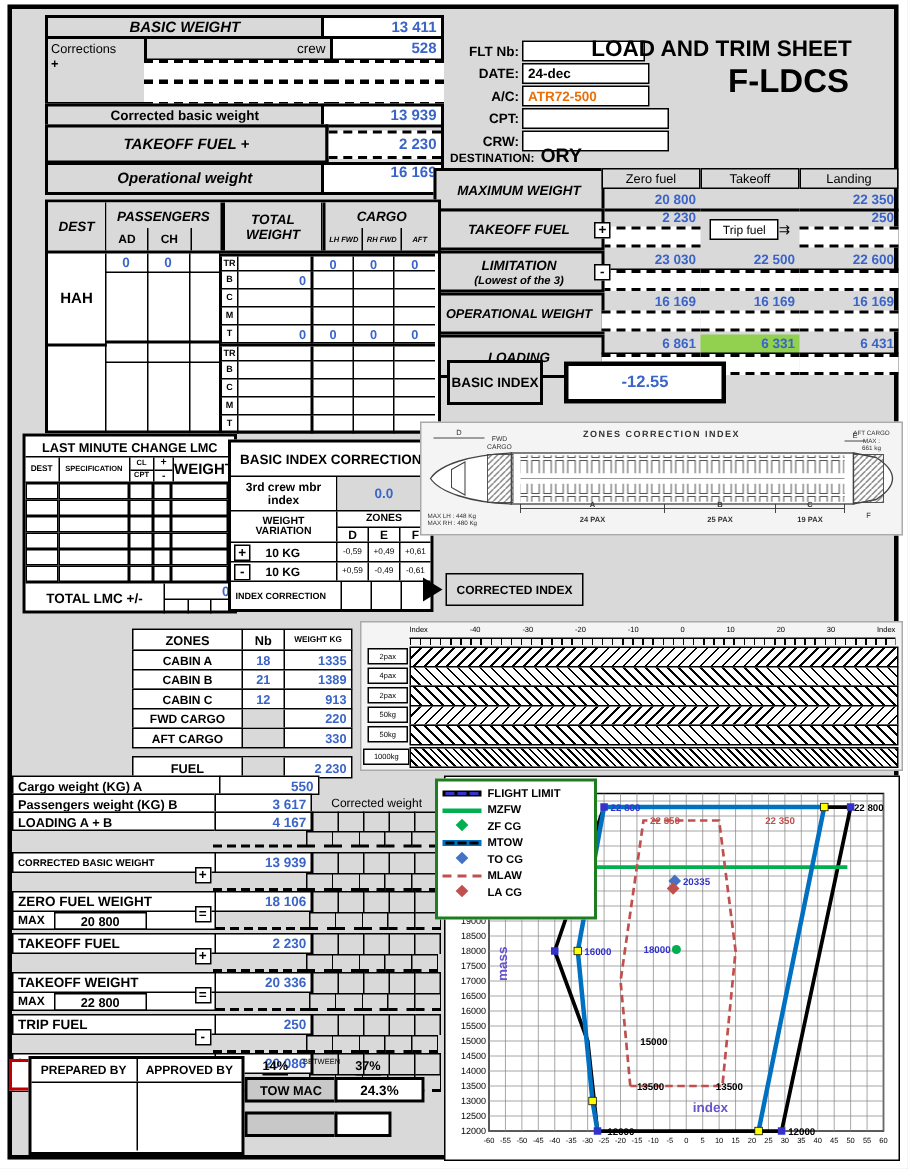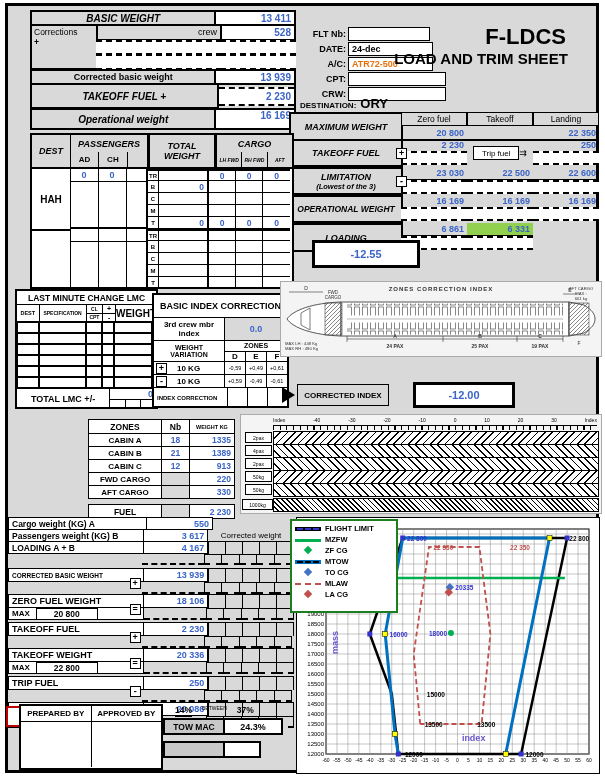--- a/index.html
+++ b/index.html
@@ -101,22 +101,22 @@
       <div class="bold" style="width:46px;text-align:right;font-size:9px">CPT:</div>
       <div class="bx white" style="width:96px;height:12px;margin-left:2px"></div>
     </div>
     <div class="row" style="height:15px;align-items:center">
       <div class="bold" style="width:46px;text-align:right;font-size:9px">CRW:</div>
       <div class="bx white" style="width:96px;height:12px;margin-left:2px"></div>
     </div>
   </div>
 
   <div class="abs" style="left:368px;top:24px;width:226px;text-align:center">
+    <div class="bold" style="font-size:15px">LOAD AND TRIM SHEET</div>
     <div class="bold" style="font-size:22px;text-align:right;padding-right:28px">F-LDCS</div>
-    <div class="bold" style="font-size:15px">LOAD AND TRIM SHEET</div>
   </div>
 
   <div class="abs row" style="left:300px;top:96px;align-items:baseline">
     <span class="bold" style="font-size:8px">DESTINATION:</span>
     <span class="bold" style="font-size:13px;margin-left:4px">ORY</span>
   </div>
 
   <div class="abs" style="left:289px;top:112px;width:310px">
     <div class="row">
       <div class="b2 gray ctr it bold" style="width:110px;height:25px;font-size:9px">MAXIMUM WEIGHT</div>
@@ -186,20 +186,24 @@
       </div>
     </div>
     <div class="row">
       <div class="b2 gray ctr it bold" style="width:110px;height:25px;font-size:9px">LOADING</div>
       <div class="col" style="width:66px;margin-left:-2px">
         <div class="rt blue cellb" style="height:12px;font-size:9px">6 861</div>
         <div class="dashtb" style="height:10px"></div>
       </div>
       <div class="col" style="width:66px">
         <div class="rt blue cellb" style="height:12px;font-size:9px;background:#92d050">6 331</div>
+        <div class="dashtb" style="height:10px"></div>
+      </div>
+      <div class="col" style="width:66px">
+        <div class="rt blue cellb" style="height:12px;font-size:9px">6 431</div>
         <div class="dashtb" style="height:10px"></div>
       </div>
     </div>
   </div>
 
   <div class="abs b2" style="left:30px;top:133px;width:260px;height:152px;background:#fff">
 
     <div class="row" style="height:32px">
       <div class="cellr ctr it bold gray" style="width:38px;font-size:9px">DEST</div>
       <div class="col cellr gray" style="width:76px">
@@ -309,20 +313,23 @@
             <div class="rt blue" style="width:50px;font-size:8.5px;border-right:2px solid #000;border-bottom:1px solid #000;box-sizing:border-box"></div>
             <div class="ctr blue" style="width:27px;font-size:8.5px;border-right:1px solid #000;border-bottom:1px solid #000;box-sizing:border-box"></div>
             <div class="ctr blue" style="width:27px;font-size:8.5px;border-right:1px solid #000;border-bottom:1px solid #000;box-sizing:border-box"></div>
             <div class="ctr blue" style="width:27px;font-size:8.5px;border-bottom:1px solid #000;box-sizing:border-box"></div>
           </div>
         </div>
     </div>
   </div>
 
   <div class="abs row" style="left:298px;top:240px;align-items:center">
+    <div class="b2 ctr bold col" style="width:60px;height:26px;font-size:9px;background:#d9d9d9">
+      <span>BASIC INDEX</span>
+    </div>
     <div class="white ctr blue" style="width:102px;height:22px;margin-left:14px;border:3px solid #000;font-size:11px">-12.55</div>
   </div>
 
   <div class="abs b2 white" style="left:15px;top:289px;width:139px;height:116px">
     <div class="ctr bold cellb" style="height:13px;font-size:8.5px">LAST MINUTE CHANGE LMC</div>
     <div class="row cellb" style="height:16px">
       <div class="ctr bold cellr" style="width:22px;font-size:5.5px">DEST</div>
       <div class="ctr bold cellr" style="width:47px;font-size:5px">SPECIFICATION</div>
       <div class="col cellr" style="width:16px">
         <div class="ctr bold cellb" style="height:8px;font-size:5px">CL</div>
@@ -481,21 +488,20 @@
       <text x="259" y="66" font-size="5" font-weight="bold" fill="#333" text-anchor="middle">19 PAX</text>
       <text x="298" y="63" font-size="5" fill="#333" text-anchor="middle">F</text>
       <text x="4" y="63" font-size="4.2" fill="#333">MAX LH : 448 Kg</text>
       <text x="4" y="68" font-size="4.2" fill="#333">MAX RH : 480 Kg</text>
     </svg>
   </div>
 
   <div class="abs row" style="left:282px;top:382px;align-items:center">
     <div style="width:0;height:0;border-top:8px solid transparent;border-bottom:8px solid transparent;border-left:13px solid #000"></div>
     <div class="bx ctr bold gray" style="width:90px;height:20px;font-size:8px;margin-left:2px">CORRECTED INDEX</div>
-    <div class="white ctr blue" style="width:96px;height:20px;margin-left:24px;border:3px solid #000;font-size:11px">-12.00</div>
   </div>
 
   <div class="abs" style="left:88px;top:419px;width:147px">
     <div class="row b1 white" style="height:13px">
       <div class="ctr bold cellr" style="width:72px;font-size:8.5px">ZONES</div>
       <div class="ctr bold cellr" style="width:27px;font-size:8.5px">Nb</div>
       <div class="ctr bold" style="flex:1;font-size:5.5px">WEIGHT KG</div>
     </div>
     <div class="row b1 white" style="height:12px;margin-top:-1px">
       <div class="ctr bold cellr" style="width:72px;font-size:8px">CABIN A</div>

